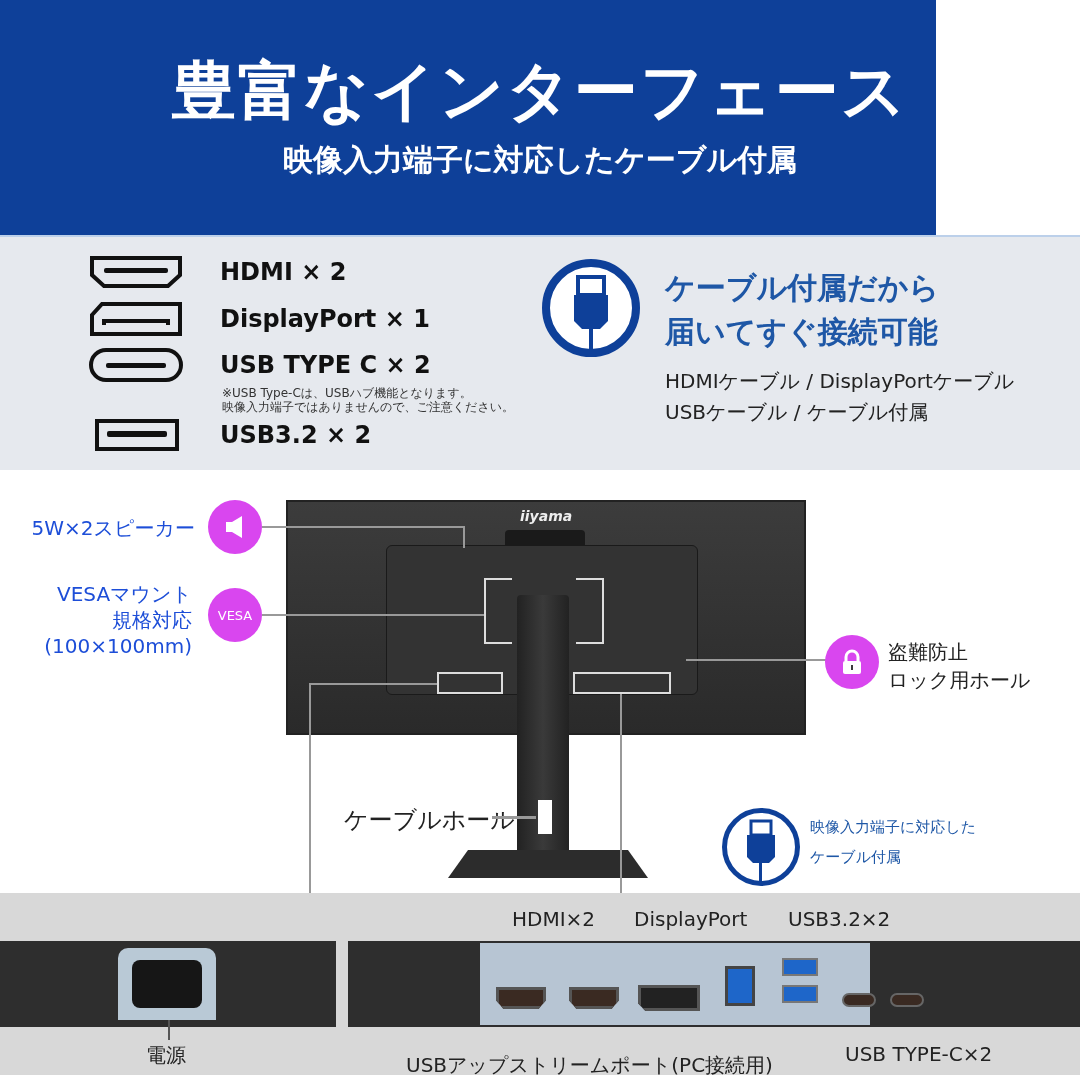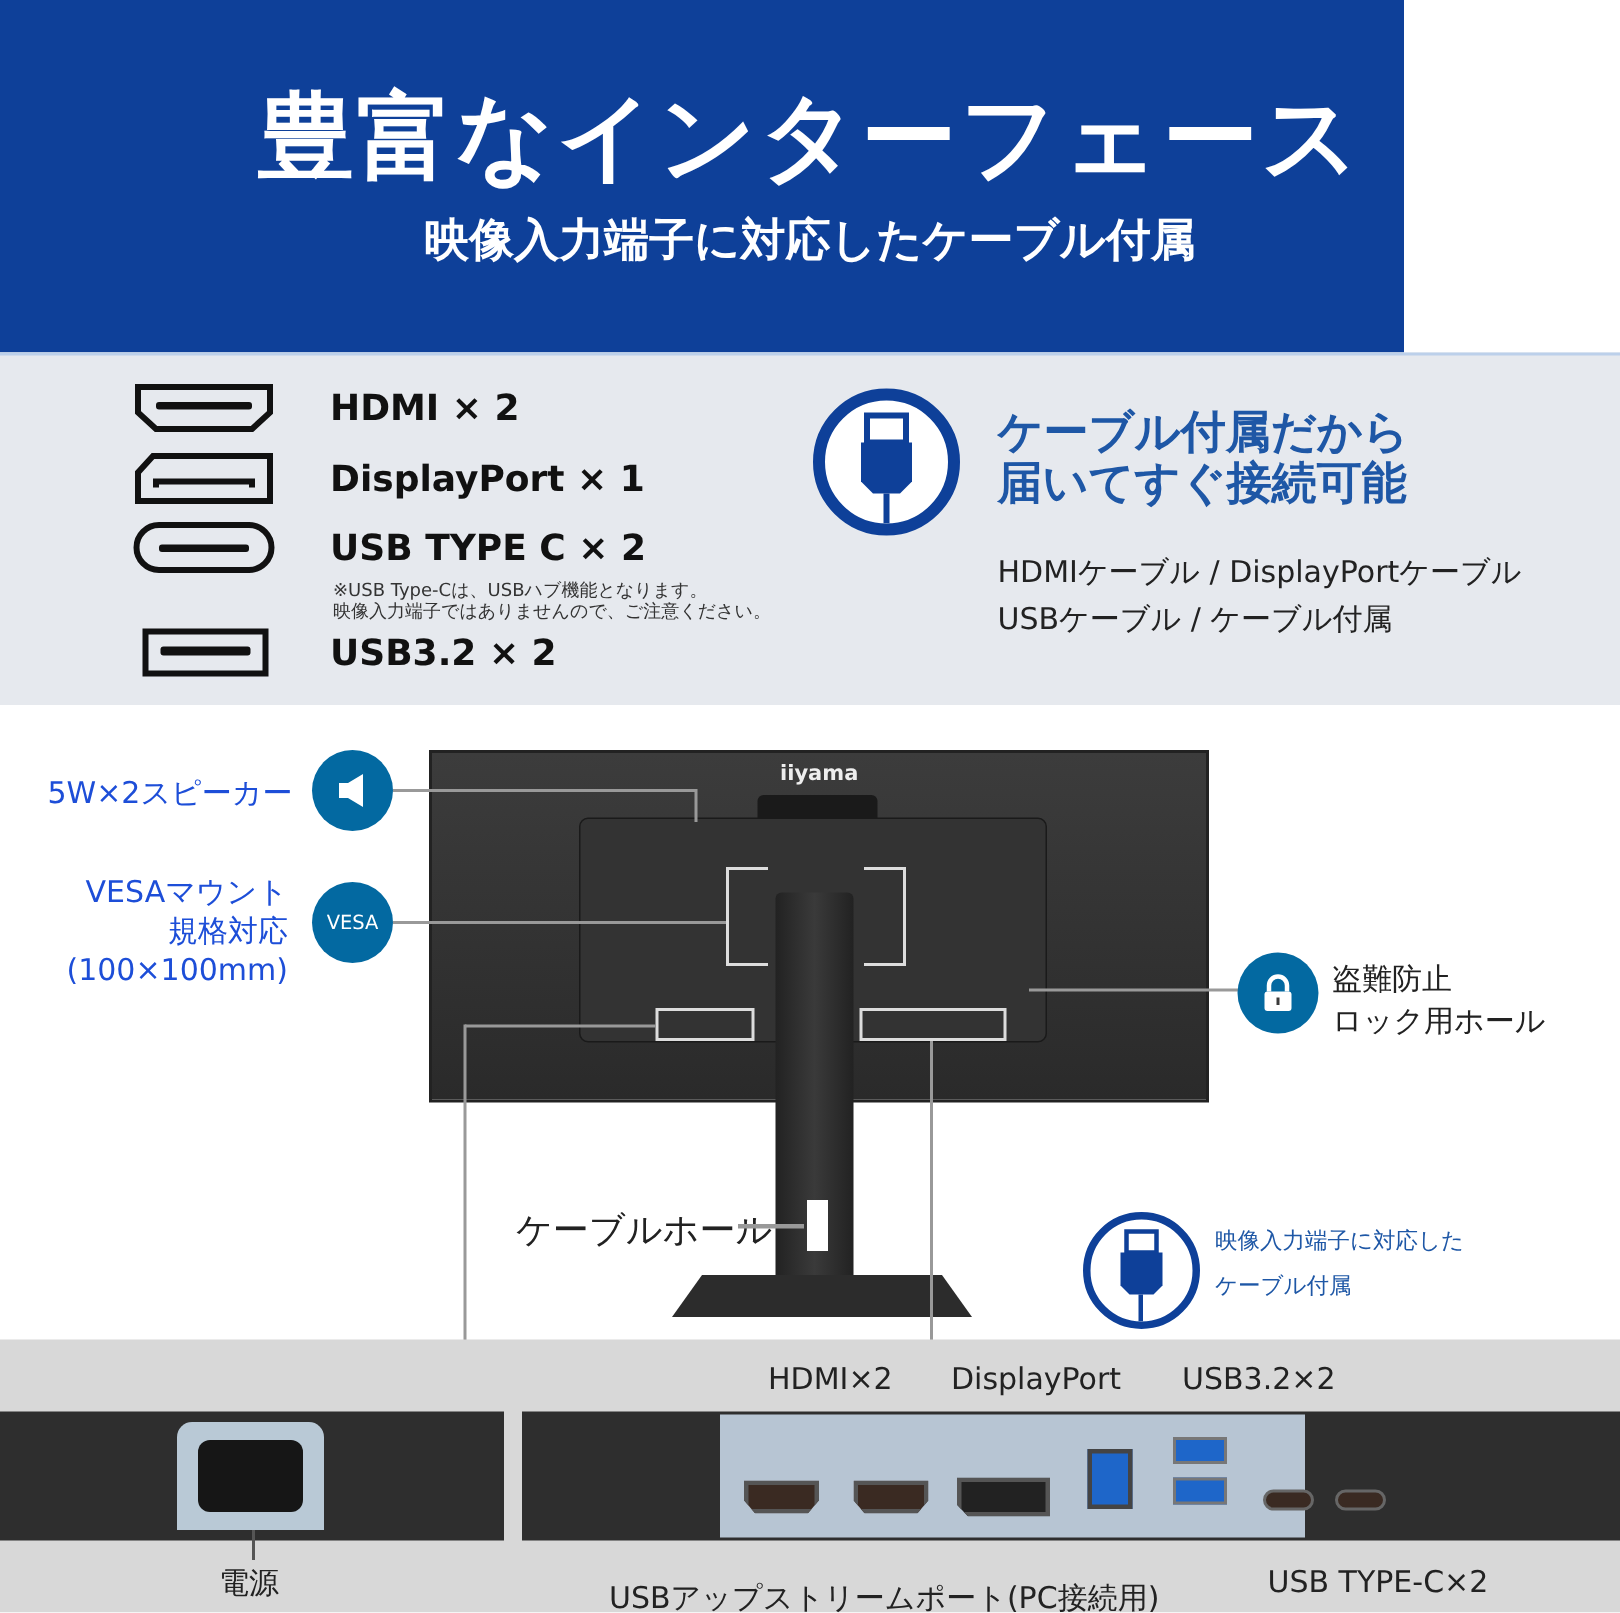--- a/index.html
+++ b/index.html
@@ -13,21 +13,21 @@
 #spec{left:0;top:235px;width:1080px;height:235px;background:#e6e9ee;border-top:2px solid #bcd0ea}
 .port-row{left:88px;height:44px;display:flex;align-items:center}
 .port-icon{width:96px;height:38px;display:flex;align-items:center;justify-content:center}
 .port-label{position:absolute;left:132px;font-size:24px;font-weight:bold;color:#111;white-space:nowrap}
 .note{left:222px;top:386px;font-size:12px;line-height:14px;color:#333}
 .cable-badge{left:542px;top:259px;width:98px;height:98px;border-radius:50%;border:8px solid #0e4099;background:#fff}
 .blue-h{left:665px;font-size:30px;font-weight:bold;color:#1e57a6}
 .cable-list{left:665px;font-size:20px;color:#222}
 
 .callout-l{font-size:20px;color:#1d4ed8;text-align:right}
-.circ{border-radius:50%;background:#0369a1;display:flex;align-items:center;justify-content:center;color:#fff}
+.circ{border-radius:50%;background:#d946ef;display:flex;align-items:center;justify-content:center;color:#fff}
 .line{background:#999}
 .monitor{left:286px;top:500px;width:520px;height:235px;background:linear-gradient(180deg,#3c3c3c,#2a2a2a);border:2px solid #222}
 .panel{left:386px;top:545px;width:312px;height:150px;background:#333;border-radius:6px;border:1px solid #1a1a1a}
 .stand{left:517px;top:595px;width:52px;height:270px;background:linear-gradient(90deg,#222,#3a3a3a,#222);border-radius:4px}
 .base{left:448px;top:850px;width:200px;height:28px;background:#2c2c2c;clip-path:polygon(10% 0,90% 0,100% 100%,0 100%)}
 .bracket{border:2px solid #ddd}
 
 #bot{left:0;top:893px;width:1080px;height:182px;background:#d8d8d8}
 .strip{background:#2e2e2e}
 .lbl{font-size:20px;color:#222;white-space:nowrap}
@@ -88,26 +88,26 @@
 </div>
 
 <div class="abs cable-badge">
   <svg width="82" height="82" viewBox="0 0 82 82">
       <rect x="28" y="10" width="26" height="18" fill="none" stroke="#0e4099" stroke-width="4"></rect>
       <path d="M24 28 H58 V54 L50 62 H32 L24 54 Z" fill="#0e4099"></path>
       <rect x="39" y="62" width="4" height="20" fill="#0e4099"></rect>
     </svg>
 </div>
 <div class="abs blue-h" style="top:268px">ケーブル付属だから</div>
-<div class="abs blue-h" style="top:302px">届いてすぐ接続可能</div>
+<div class="abs blue-h" style="top:312px">届いてすぐ接続可能</div>
 <div class="abs cable-list" style="top:368px">HDMIケーブル / DisplayPortケーブル</div>
 <div class="abs cable-list" style="top:399px">USBケーブル / ケーブル付属</div>
 
 <div class="abs monitor"></div>
-<div class="abs" style="left:520px;top:508px;color:#eee;font-weight:bold;font-size:14px">iiyama</div>
+<div class="abs" style="left:520px;top:508px;color:#eee;font-style:italic;font-weight:bold;font-size:14px">iiyama</div>
 <div class="abs" style="left:505px;top:530px;width:80px;height:18px;background:#1a1a1a;border-radius:4px 4px 0 0"></div>
 <div class="abs panel"></div>
 <div class="abs bracket" style="left:484px;top:578px;width:28px;height:66px;border-right:none"></div>
 <div class="abs bracket" style="left:576px;top:578px;width:28px;height:66px;border-left:none"></div>
 <div class="abs stand"></div>
 <div class="abs" style="left:538px;top:800px;width:14px;height:34px;background:#fff"></div>
 <div class="abs base"></div>
 <div class="abs bracket" style="left:437px;top:672px;width:66px;height:22px"></div>
 <div class="abs bracket" style="left:573px;top:672px;width:98px;height:22px"></div>
 

